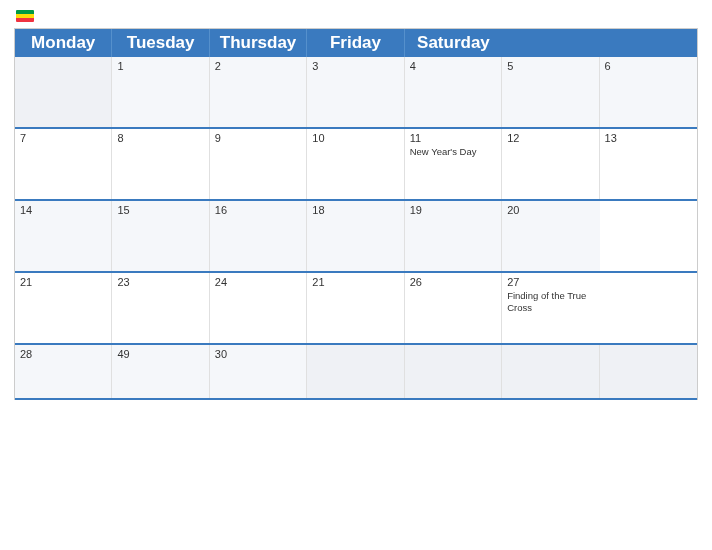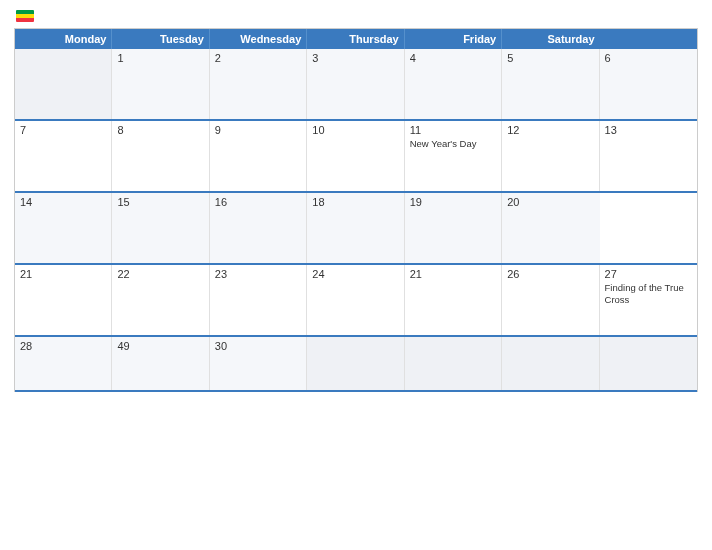--- a/index.html
+++ b/index.html
@@ -72,25 +72,25 @@
       border-bottom: none;
       width: 100%;
     }
     .cal-header-row {
       display: grid;
       grid-template-columns: repeat(7, 1fr);
       background: #3a7abf;
     }
     .cal-header-cell {
       color: #fff;
-      font-size: 11px;
+      font-size: 17px;
       font-weight: bold;
       padding: 4px 5px;
       border-right: 1px solid #5590cc;
-      text-align: right;
+      text-align: center;
     }
     .cal-header-cell:last-child { border-right: none; }
     .cal-body {
       display: flex;
       flex-direction: column;
     }
     .cal-week {
       display: grid;
       grid-template-columns: repeat(7, 1fr);
       border-bottom: 2px solid #3a7abf;
@@ -142,21 +142,20 @@
     </div>
     <div class="calendar-title"></div>
     <div class="country-label"></div>
   </div>
 
   <div class="calendar">
 
     <div class="cal-header-row">
       <div class="cal-header-cell">Monday</div>
       <div class="cal-header-cell">Tuesday</div>
-      <div class="cal-header-cell">Wednesday</div>
       <div class="cal-header-cell">Thursday</div>
       <div class="cal-header-cell">Friday</div>
       <div class="cal-header-cell">Saturday</div>
     </div>
 
     <div class="cal-body" id="cal-body">
     <div class="cal-week">
           <div class="cal-cell empty"></div>
           <div class="cal-cell">
             <span class="day-num">1</span>
@@ -219,23 +218,20 @@
           </div>
           <div class="cal-cell">
             <span class="day-num">20</span>
           </div>
         </div>
         <div class="cal-week">
           <div class="cal-cell">
             <span class="day-num">21</span>
           </div>
           <div class="cal-cell">
-            <span class="day-num">22</span>
-          </div>
-          <div class="cal-cell">
             <span class="day-num">23</span>
           </div>
           <div class="cal-cell">
             <span class="day-num">24</span>
           </div>
           <div class="cal-cell">
             <span class="day-num">21</span>
           </div>
           <div class="cal-cell">
             <span class="day-num">26</span>

